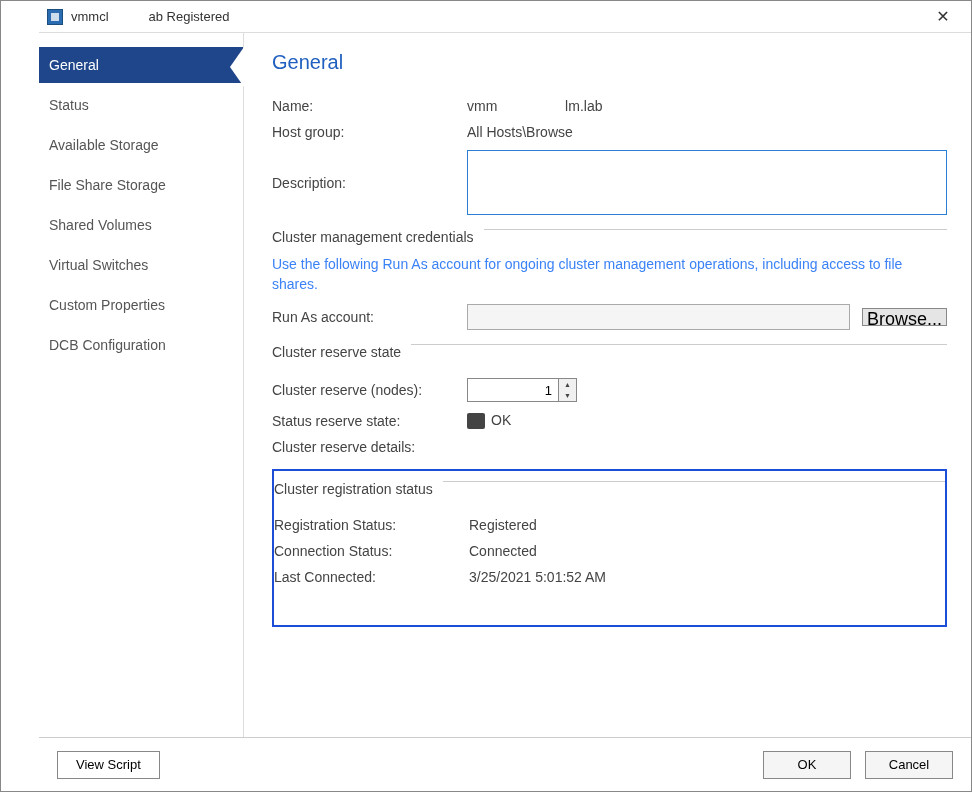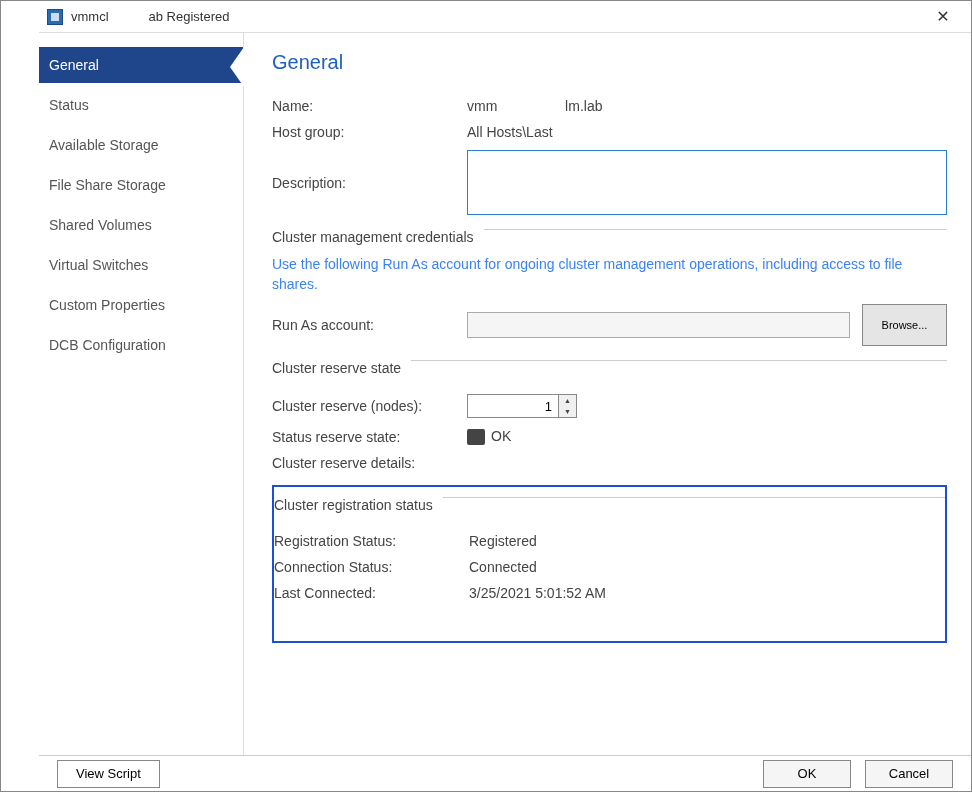--- a/index.html
+++ b/index.html
@@ -19,28 +19,28 @@
     .content h1 { color: #1f5fbf; font-size: 20px; font-weight: 400; margin-bottom: 24px; }
     .row { display: flex; align-items: center; margin-bottom: 10px; font-size: 14px; color: #444; }
     .row .label { width: 195px; flex-shrink: 0; }
     .row .value { flex: 1; }
     .desc-text { width: 520px; height: 65px; border: 1px solid #2a7ed3; padding: 4px; resize: none; font-family: inherit; font-size: 13px; }
     .section-header { display: flex; align-items: flex-start; margin: 14px 0 10px 0; font-size: 14px; color: #444; }
     .section-header .line { flex: 1; border-top: 1px solid #ccc; margin-left: 10px; }
     .help-text { font-size: 14px; color: #3b82f6; margin-bottom: 10px; line-height: 1.4; }
     .runas-field { display: flex; align-items: center; }
     .runas-field input { flex: 1; height: 26px; border: 1px solid #aaa; background: #f5f5f5; padding: 0 6px; }
-    .browse-btn { width: 85px; height: 42px; margin-left: 12px; border: 1px solid #888; background: #e5e5e5; font-size: 11px; cursor: pointer; }
+    .browse-btn { width: 85px; height: 18px; margin-left: 12px; border: 1px solid #888; background: #e5e5e5; font-size: 18px; cursor: pointer; }
     .spinner { display: inline-flex; align-items: center; border: 1px solid #888; height: 24px; }
     .spinner input { width: 90px; border: none; text-align: right; padding: 0 6px; height: 22px; font-size: 13px; }
     .spinner .arrows { width: 18px; height: 22px; border-left: 1px solid #888; display: flex; flex-direction: column; }
     .spinner .arrows div { flex: 1; font-size: 7px; text-align: center; line-height: 11px; cursor: pointer; background: #f0f0f0; }
     .ok-icon { display: inline-block; width: 18px; height: 16px; background: #444; margin-right: 6px; vertical-align: middle; border-radius: 2px; }
     .highlight-box { border: 2px solid #1d4ed8; padding: 10px 0 30px 0; margin-top: 14px; }
-    .footer { height: 36px; border-top: 1px solid #ccc; display: flex; align-items: center; padding: 0 18px; }
+    .footer { height: 54px; border-top: 1px solid #ccc; display: flex; align-items: center; padding: 0 18px; }
     .footer-btn { height: 28px; border: 1px solid #888; background: #f5f5f5; font-size: 13px; cursor: pointer; padding: 0 18px; min-width: 88px; }
     .footer-spacer { flex: 1; }
     .ok-btn { margin-right: 14px; }
     .view-script-btn { background: #fff; }
   </style>
 </head>
 <body>
 
 <div class="dialog">
   <div class="titlebar">
@@ -71,21 +71,21 @@
         <div class="label">Name:</div>
         <div class="value">
           <span>vmm</span>
           <span style="display:inline-block;width:60px;"></span>
           <span>lm.lab</span>
         </div>
       </div>
 
       <div class="row">
         <div class="label">Host group:</div>
-        <div class="value">All Hosts\Last</div>
+        <div class="value">All Hosts\Browse</div>
       </div>
 
       <div class="row">
         <div class="label">Description:</div>
         <textarea class="desc-text" style=""></textarea>
       </div>
 
       <div class="section-header">
         <span>Cluster management credentials</span>
         <div class="line"></div>

